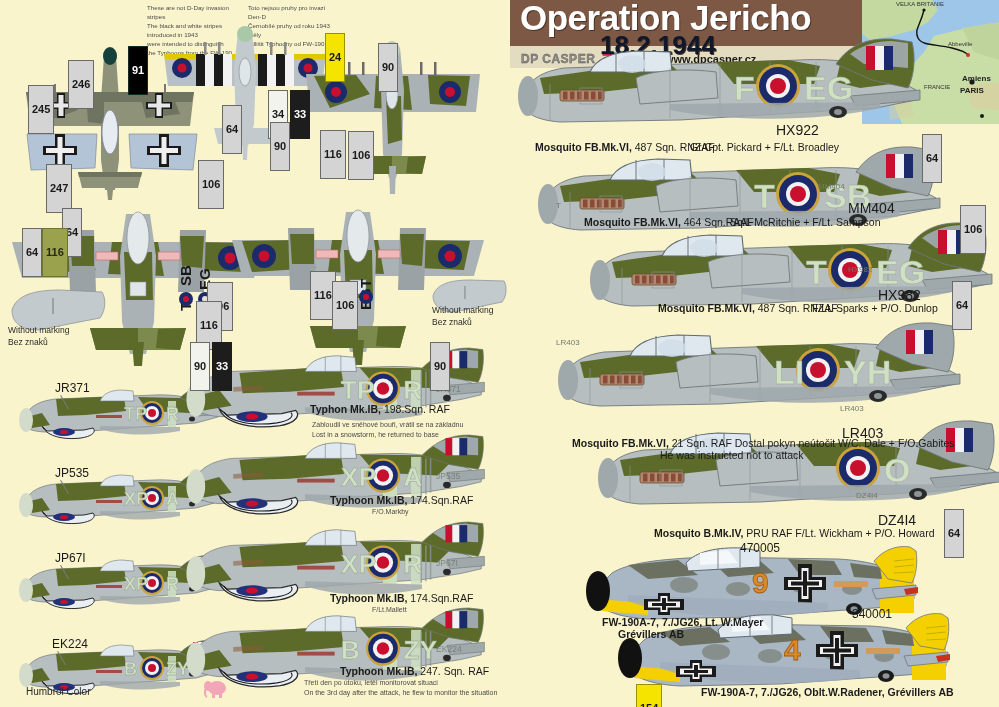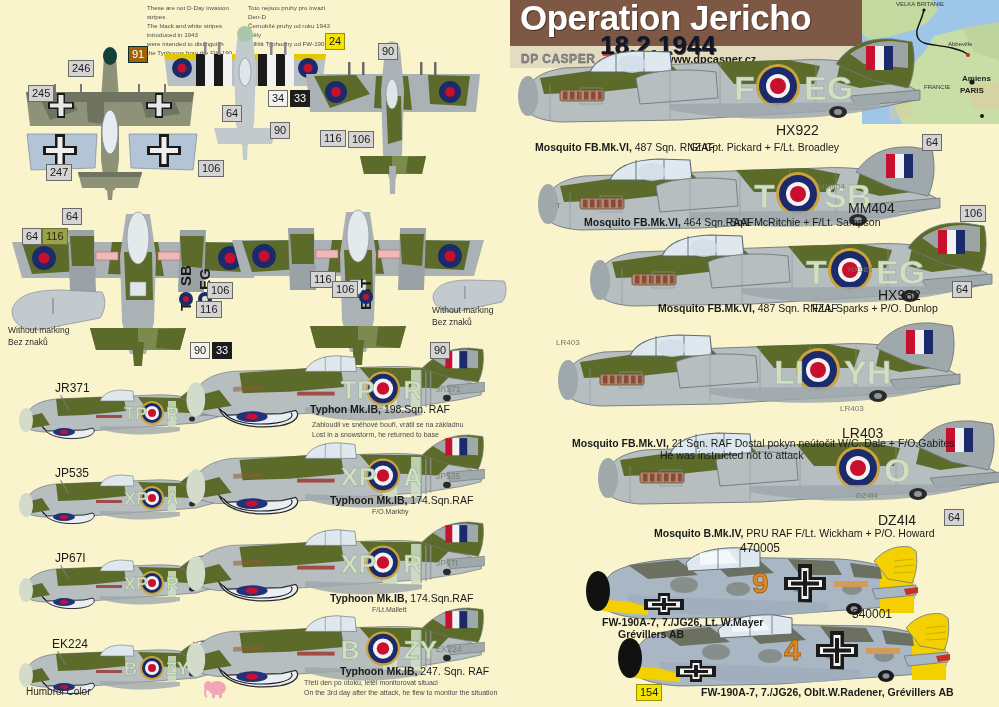--- a/index.html
+++ b/index.html
@@ -33,26 +33,26 @@
   .hdr-url{position:absolute;left:665px;top:53px;font-size:11px;font-weight:bold;color:#1a1a1a;}
 
   
   .map{position:absolute;left:862px;top:0;width:137px;height:124px;overflow:hidden;
        background:linear-gradient(#b9d8a8,#cfe0b0);}
   .map-label{position:absolute;font-size:6px;color:#333;}
   .map-city{position:absolute;font-size:8px;font-weight:bold;color:#222;}
 
   
   .num{
-    position:absolute;font-size:11px;font-weight:normal;line-height:1;
-    padding:2px 3px;border:1px solid #6a6a6a;text-align:center;
+    position:absolute;font-size:11px;font-weight:bold;line-height:1;
+    padding:18px 3px;border:1px solid #6a6a6a;text-align:center;
   }
   .num.grey{background:#d4d4d4;color:#1a1a1a;}
   .num.dark{background:#1d1d1d;color:#ffffff;border-color:#1d1d1d;}
-  .num.teal{background:#a16207;color:#ffffff;border-color:#0d2d28;}
+  .num.teal{background:#000000;color:#ffffff;border-color:#0d2d28;}
   .num.yellow{background:#f5e400;color:#1a1a1a;border-color:#9a9000;}
   .num.olive{background:#9aa24e;color:#2a2a12;border-color:#6d7533;}
   .num.white{background:#f3f3ee;color:#1a1a1a;}
 
   
   .lead{position:absolute;background:#7a7a7a;height:1px;transform-origin:0 0;}
 
   
   .cap{position:absolute;font-size:10.5px;color:#1a1a1a;white-space:nowrap;}
   .cap b{font-weight:bold;}

